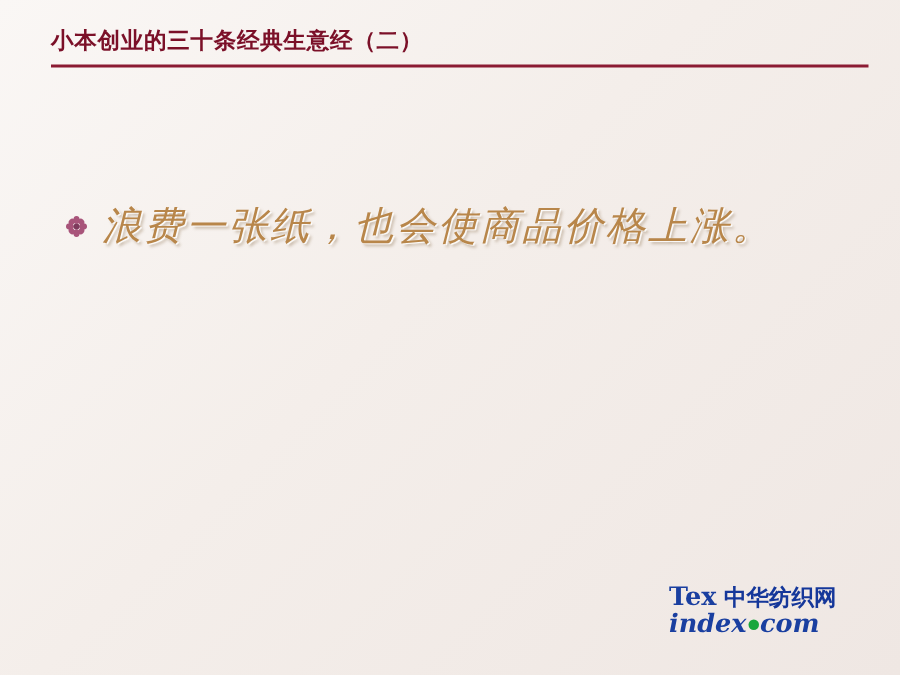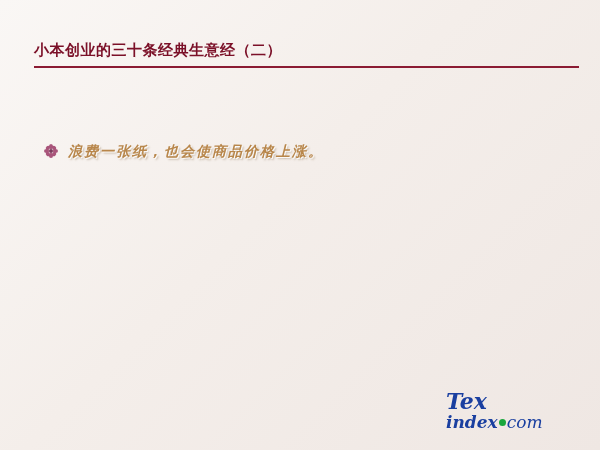--- a/index.html
+++ b/index.html
@@ -18,21 +18,20 @@
     height: 450px;
     background: linear-gradient(135deg, #faf7f5 0%, #f4eeea 45%, #efe7e3 100%);
     box-sizing: border-box;
   }
   
   #title-block {
     position: absolute;
     left: 34px;
     top: 18px;
     width: 545px;
-    margin-top: 23px;
   }
   #slide-title {
     font-family: "DejaVu Sans", sans-serif;
     font-size: 15px;
     font-weight: bold;
     color: #7b1028;
     letter-spacing: 0.5px;
     white-space: nowrap;
   }
   #title-rule {
@@ -51,22 +50,22 @@
   }
   #bullet-marker {
     width: 14px;
     height: 14px;
     margin-top: 8px;
     margin-right: 10px;
     flex: 0 0 auto;
   }
   #bullet-text {
     font-family: "DejaVu Sans", sans-serif;
-    font-size: 14px;
-    font-weight: bold;
+    font-size: 26px;
+    font-weight: normal;
     font-style: italic;
     color: #b8864a;
     letter-spacing: 2px;
     line-height: 30px;
     text-shadow: 1px 1px 0 rgba(255,255,255,0.85), 2px 2px 2px rgba(120,90,50,0.35);
     white-space: nowrap;
   }
   
   #watermark {
     position: absolute;
@@ -92,23 +91,22 @@
     top: 0px;
     width: 152px;
   }
   #logo-line1 {
     display: flex;
     align-items: baseline;
     white-space: nowrap;
   }
   #logo-tex {
     font-family: "DejaVu Serif", serif;
-    font-size: 22px;
-    font-weight: bold;
-    font-style: italic;
+    font-size: 17px;
+    font-weight: bold;
     color: #1a3fa0;
     letter-spacing: 0px;
   }
   #logo-cn {
     margin-left: 5px;
     font-family: "DejaVu Sans", sans-serif;
     font-size: 15px;
     font-weight: bold;
     color: #15379a;
     letter-spacing: 0px;
@@ -131,21 +129,21 @@
     width: 7px;
     height: 7px;
     border-radius: 50%;
     background: #19a63c;
     margin: 0 1px 0 1px;
     align-self: center;
   }
   #logo-com {
     font-family: "DejaVu Serif", serif;
     font-size: 17px;
-    font-weight: normal;
+    font-weight: bold;
     font-style: italic;
     color: #1a3fa0;
   }
   #tagline {
     position: absolute;
     left: 0px;
     top: 42px;
     width: 200px;
     text-align: right;
     font-family: "DejaVu Sans", sans-serif;
@@ -180,20 +178,21 @@
         <circle cx="7" cy="7" r="2" fill="#7d3a5c"></circle>
       </svg>
     </span>
     <span id="bullet-text">浪费一张纸，也会使商品价格上涨。</span>
   </div>
 
   <div id="watermark">
     <div id="logo-block">
       <div id="logo-line1">
         <span id="logo-tex">Tex</span>
+        <span id="logo-cn">中华纺织网</span>
       </div>
       <div id="logo-line2">
         <span id="logo-index">index</span>
         <span id="logo-dot"></span>
         <span id="logo-com">com</span>
       </div>
     </div>
   </div>
 
 </div>

